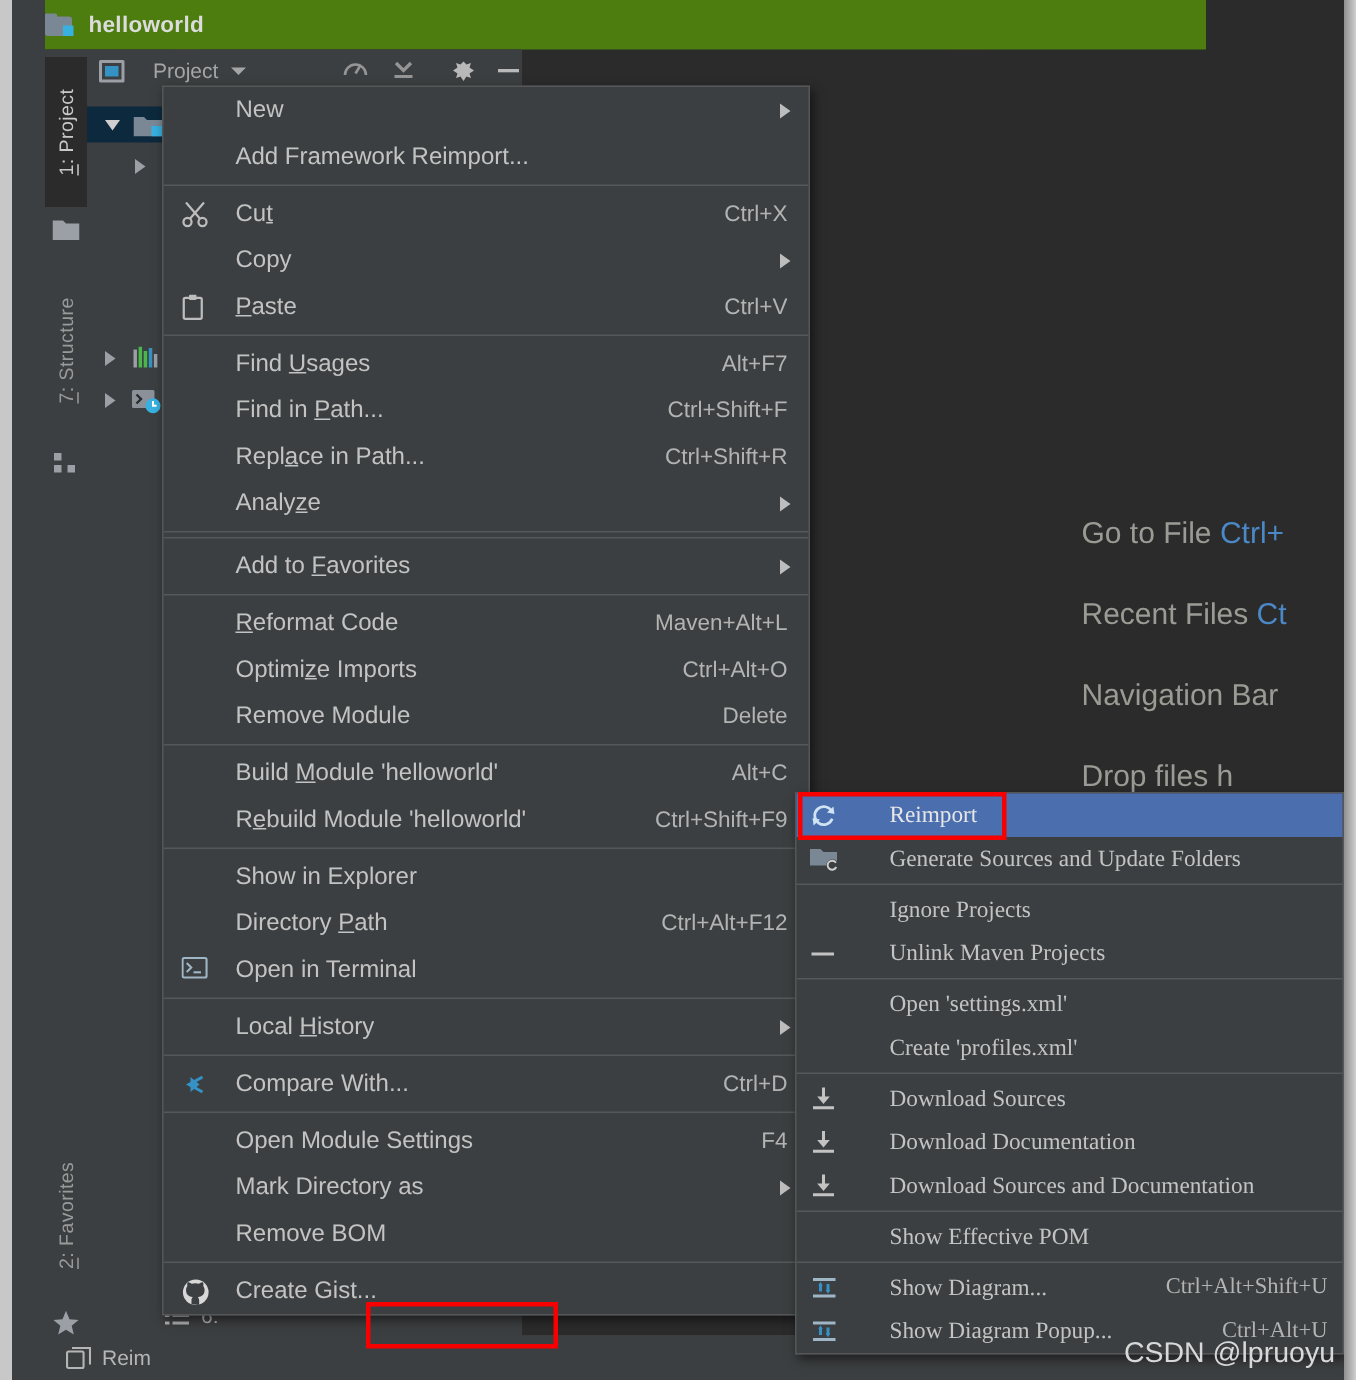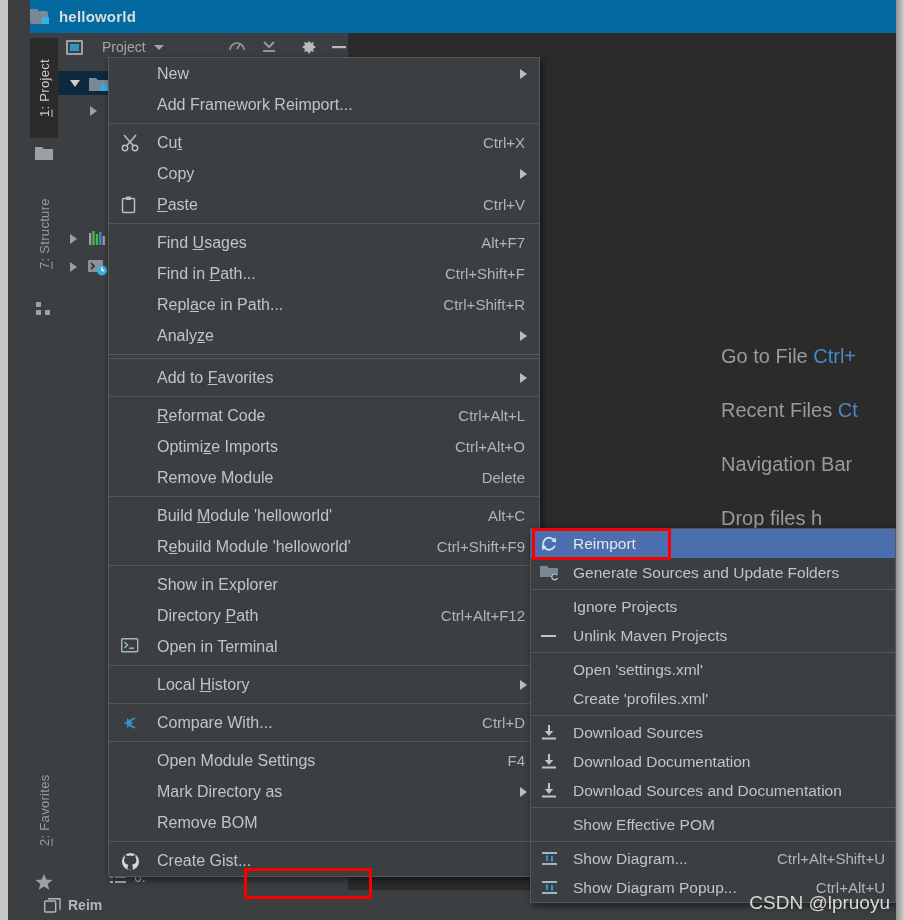--- a/index.html
+++ b/index.html
@@ -11,21 +11,21 @@
   }
   .root{position:absolute;inset:0;overflow:hidden;}
 
   
   .watermark{position:absolute;inset:0;pointer-events:none;z-index:5;overflow:hidden;}
   .wm{position:absolute;color:#5e2222;opacity:.55;font-weight:700;
       font-family:"DejaVu Sans",sans-serif;white-space:nowrap;
       transform-origin:center;}
 
   
-  .titlebar{position:absolute;left:0;top:0;width:904px;height:33px;background:#0369a1;z-index:10;}
+  .titlebar{position:absolute;left:0;top:0;width:804px;height:33px;background:#4d7c0f;z-index:10;}
   .titlebar .tb-inner{position:absolute;left:30px;top:0;right:0;height:33px;display:flex;align-items:center;}
   .tb-title{color:#dcdcdc;font-size:15px;font-weight:bold;margin-left:10px;letter-spacing:.2px;}
   .folder-ico{width:19px;height:15px;position:relative;display:inline-block;}
   .folder-ico .fbody{position:absolute;left:0;top:2px;width:18px;height:13px;background:#7a8896;border-radius:1px 2px 2px 2px;}
   .folder-ico .ftab{position:absolute;left:0;top:0px;width:8px;height:4px;background:#7a8896;border-radius:1px 1px 0 0;}
   .folder-ico .fdot{position:absolute;right:0px;bottom:0px;width:7px;height:7px;background:#38b0e0;}
 
   
   .frame-left{position:absolute;left:0;top:0;width:8px;height:920px;background:#c8c8c8;z-index:11;}
   .frame-left2{position:absolute;left:8px;top:0;width:22px;height:920px;background:#3c3f41;z-index:11;}
@@ -59,40 +59,40 @@
   .hint{position:absolute;color:#9b9b95;font-size:20px;white-space:nowrap;}
   .hint b{color:#4a88c7;font-weight:normal;}
 
   
   .menu{position:absolute;background:#3c3f41;border:1px solid #545658;z-index:20;
         box-shadow:2px 3px 7px rgba(0,0,0,.55);box-sizing:border-box;}
   #main-menu{left:108px;top:57px;width:432px;}
   #sub-menu{left:530px;top:528px;width:366px;}
   .mi{position:relative;height:31px;display:flex;align-items:center;color:#c3c3c3;font-size:16px;
       padding-left:48px;box-sizing:border-box;white-space:nowrap;}
-  #sub-menu .mi{height:29px;font-size:15.5px;padding-left:42px;}
+  #sub-menu .mi{height:29px;font-size:15.5px;padding-left:62px;font-family:Liberation Serif, serif;}
   .mi.hl{background:#4b6eaf;color:#e6e6e6;}
   .mi .accel{position:absolute;right:14px;color:#b3b3b3;font-size:15px;}
   #sub-menu .mi .accel{right:10px;font-size:15px;}
   .mi .arrow{position:absolute;right:12px;width:0;height:0;
      border-top:5px solid transparent;border-bottom:5px solid transparent;border-left:7px solid #bdbdbd;}
   .mi .mico{position:absolute;left:12px;top:50%;transform:translateY(-50%);width:22px;height:18px;}
   #sub-menu .mi .mico{left:9px;}
   .sep{height:1px;background:#55585a;margin:3px 0;}
   #sub-menu .sep{margin:2px 0;}
   .u{text-decoration:underline;}
 
   
   .redbox{position:absolute;border:3px solid #f80000;z-index:28;pointer-events:none;box-sizing:border-box;}
 
   
   .statusbar{position:absolute;left:30px;bottom:0;width:866px;height:30px;background:#3c3f41;z-index:13;
      display:flex;align-items:center;color:#b5b5b5;font-size:14px;}
   .sb-item{display:flex;align-items:center;margin-left:14px;}
-  .sb-item .lbl{margin-left:7px;font-weight:bold;}
+  .sb-item .lbl{margin-left:7px;}
   .navbar-strip{position:absolute;left:58px;bottom:30px;width:290px;height:26px;background:#3c3f41;z-index:13;
      display:flex;align-items:center;color:#b5b5b5;font-size:14px;}
   .csdn{position:absolute;right:14px;bottom:6px;color:#d8d8d8;font-size:19px;z-index:29;
         font-family:"Liberation Sans",sans-serif;}
 
   svg{display:block;}
 </style>
 </head>
 <body>
 
@@ -306,21 +306,21 @@
     <div class="sep"></div>
 
     <div class="mi">
       <span>Add to <span class="u">F</span>avorites</span>
       <span class="arrow"></span>
     </div>
     <div class="sep"></div>
 
     <div class="mi">
       <span><span class="u">R</span>eformat Code</span>
-      <span class="accel">Ctrl+Alt+L</span>
+      <span class="accel">Maven+Alt+L</span>
     </div>
     <div class="mi">
       <span>Optimi<span class="u">z</span>e Imports</span>
       <span class="accel">Ctrl+Alt+O</span>
     </div>
     <div class="mi">
       <span>Remove Module</span>
       <span class="accel">Delete</span>
     </div>
     <div class="sep"></div>

